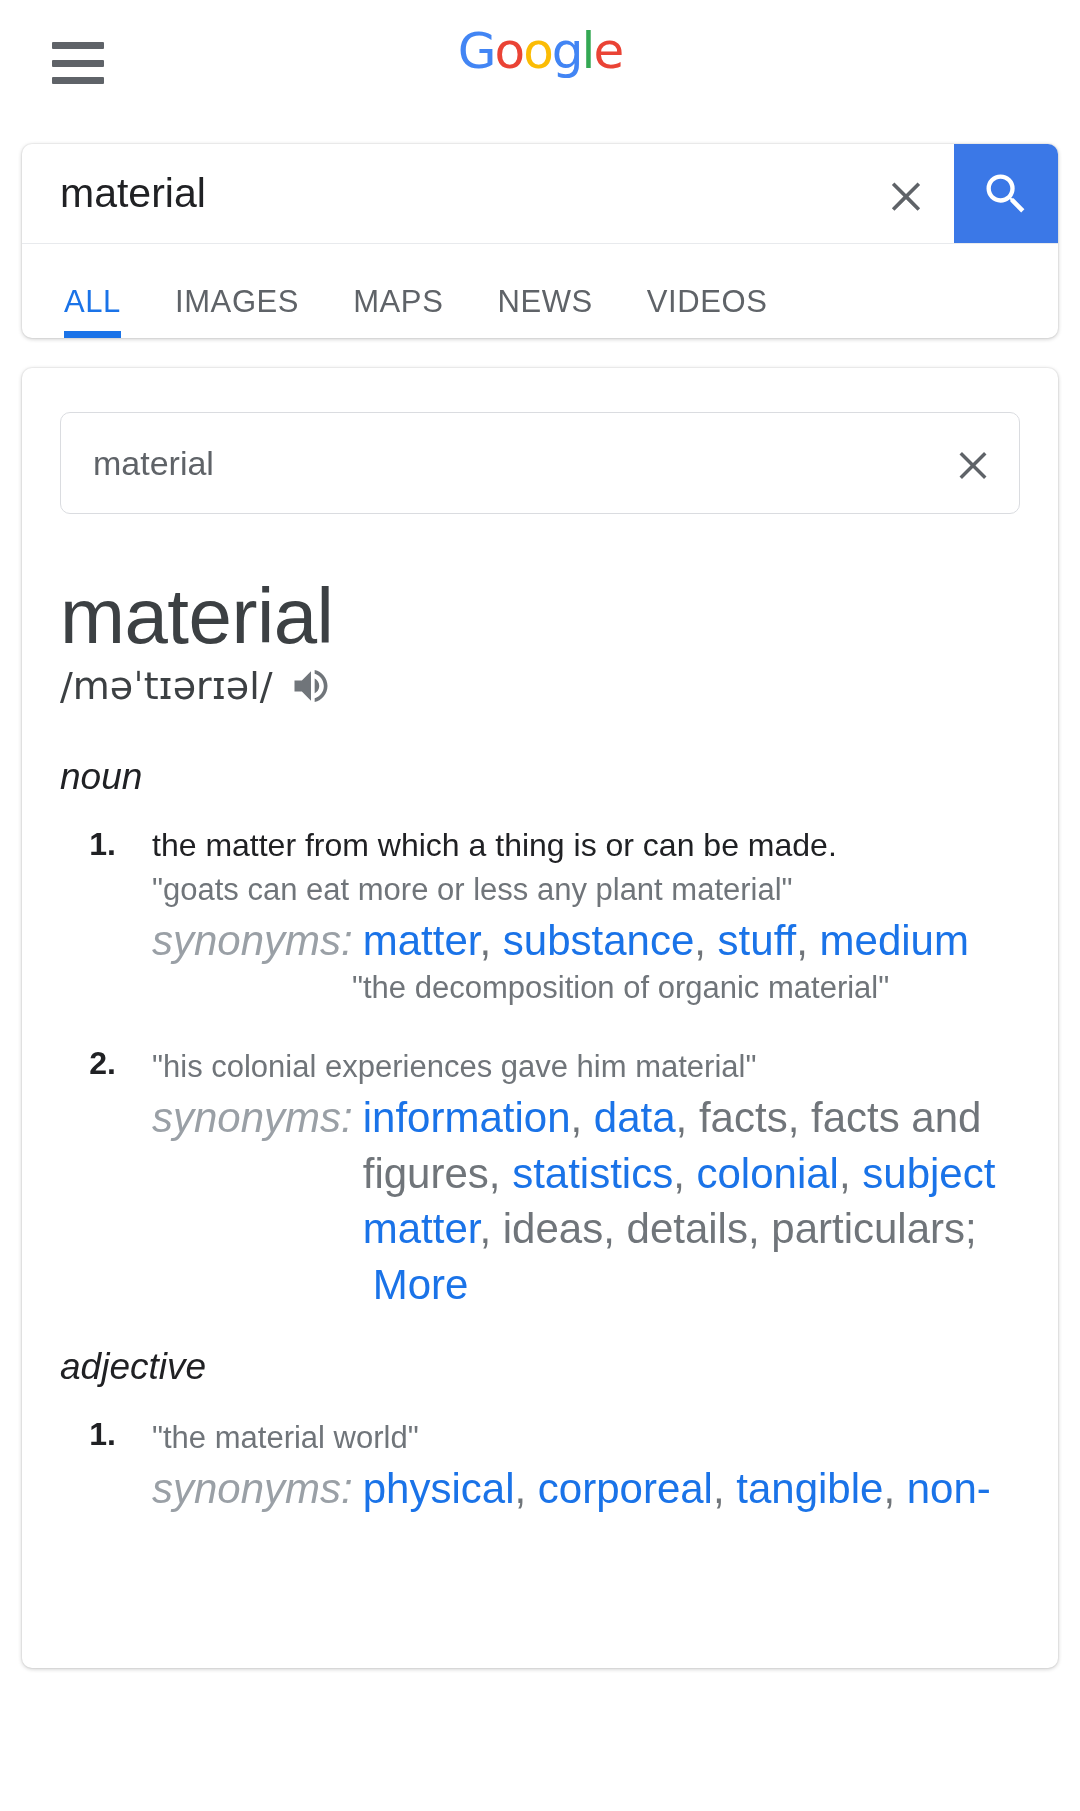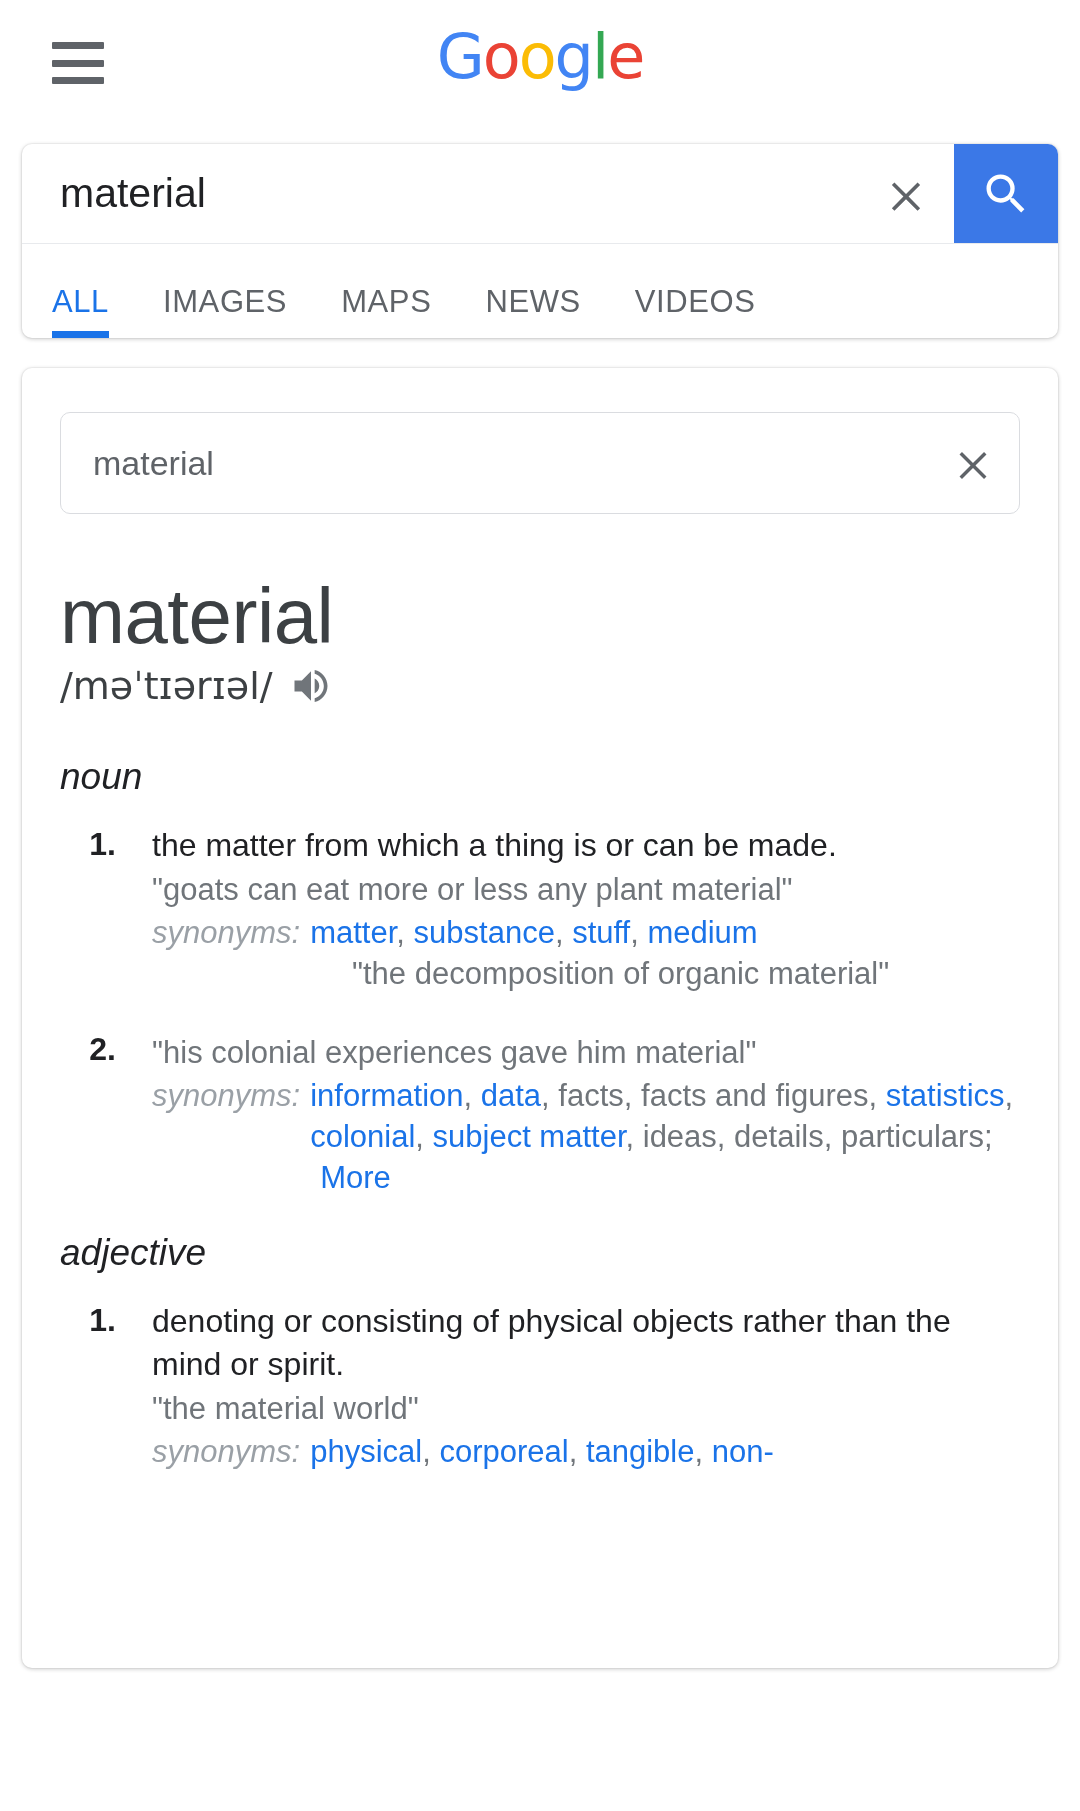--- a/index.html
+++ b/index.html
@@ -28,21 +28,21 @@
   }
   .hamburger span {
     display: block; height: 7px; width: 52px;
     background: #5f6368; border-radius: 1px;
   }
   .glogo {
     position: absolute;
     left: 0; right: 0; top: 26px;
     text-align: center;
     font-family: "DejaVu Sans", sans-serif;
-    font-size: 62px;
+    font-size: 50px;
     letter-spacing: -2px;
     line-height: 1;
     user-select: none;
   }
   .glogo span { font-weight: 400; }
   .g-b { color: #4285F4; }
   .g-r { color: #EA4335; }
   .g-y { color: #FBBC05; }
   .g-g { color: #34A853; }
 
@@ -82,21 +82,21 @@
     width: 104px;
     align-self: stretch;
     background: #3b78e7;
     display: flex; align-items: center; justify-content: center;
     cursor: pointer;
   }
   .tabs {
     display: flex;
     align-items: flex-end;
     height: 94px;
-    padding-left: 30px;
+    padding-left: 42px;
   }
   .tab {
     font-size: 31px;
     letter-spacing: 0.6px;
     color: #5f6368;
     padding: 0 0 18px 0;
     margin-right: 54px;
     cursor: pointer;
     position: relative;
     white-space: nowrap;
@@ -204,21 +204,21 @@
     line-height: 1.32;
   }
   .example {
     font-size: 31px;
     color: #70757a;
     line-height: 1.32;
     margin-top: 4px;
   }
   .syn-row {
     display: flex;
-    font-size: 31px;
+    font-size: 42px;
     line-height: 1.32;
     margin-top: 2px;
   }
   .syn-label {
     font-style: italic;
     color: #9aa0a6;
     flex: 0 0 auto;
     white-space: nowrap;
     padding-right: 10px;
   }
@@ -327,21 +327,20 @@
         <span class="syn-list"><a>information</a>, <a>data</a>, facts, facts and figures, <a>statistics</a>, <a>colonial</a>, <a>subject matter</a>, ideas, details, particulars; <a class="more-link">More</a></span>
       </div>
     </div>
   </div>
 
   <div class="pos">adjective</div>
 
   <div class="sense">
     <div class="sense-num">1.</div>
     <div class="sense-body">
-      <div class="definition">denoting or consisting of physical objects rather than the mind or spirit.</div>
       <div class="example">"the material world"</div>
       <div class="syn-row">
         <span class="syn-label">synonyms:</span>
         <span class="syn-list"><a>physical</a>, <a>corporeal</a>, <a>tangible</a>, <a>non-</a></span>
       </div>
     </div>
   </div>
 
 </div>
 

